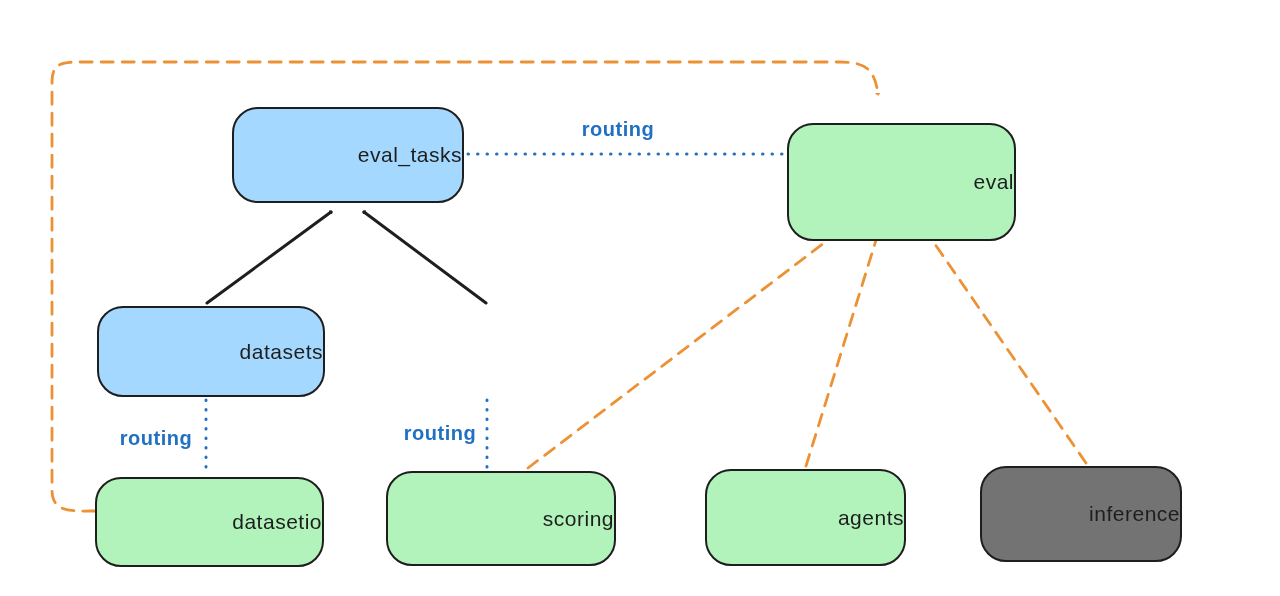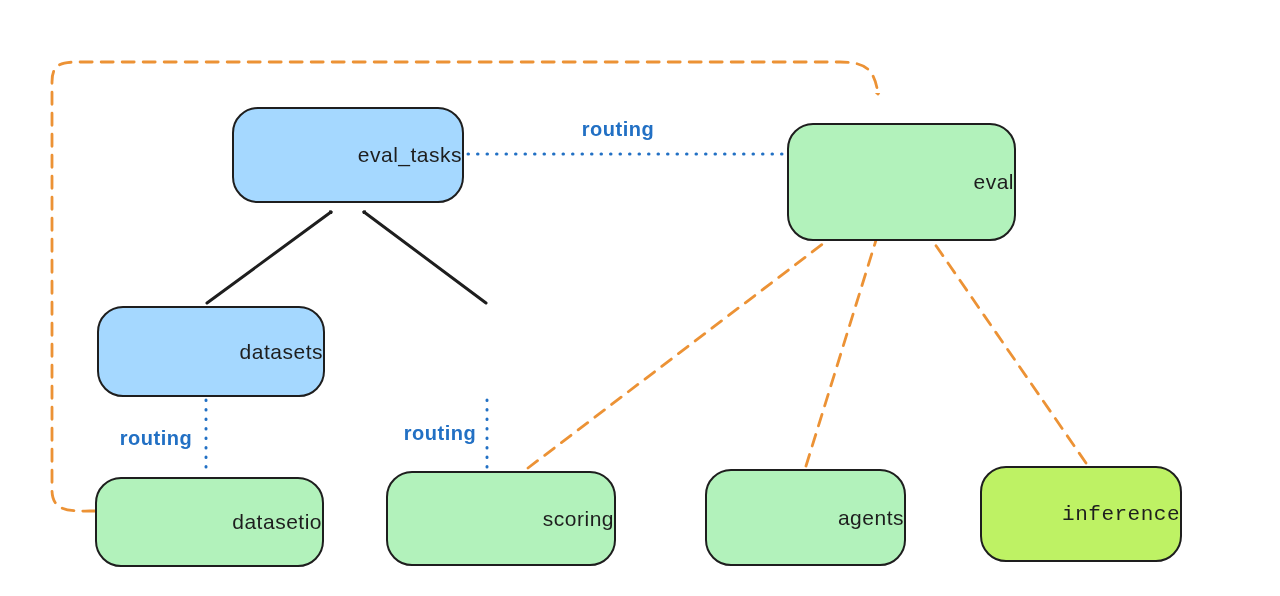--- a/index.html
+++ b/index.html
@@ -95,21 +95,21 @@
   </div>
   <div class="node n-datasetio" style="background-color: rgb(178, 242, 187);">
     <span>datasetio</span>
   </div>
   <div class="node n-scoring" style="background-color: rgb(178, 242, 187);">
     <span>scoring</span>
   </div>
   <div class="node n-agents" style="background-color: rgb(178, 242, 187);">
     <span>agents</span>
   </div>
-  <div class="node n-inference" style="background-color: #bef264; font-family: Liberation Mono, monospace;">
+  <div class="node n-inference" style="background-color: #737373;">
     <span>inference</span>
   </div>
 
   <div class="edge-label lbl-routing-top" style="color: rgb(34, 112, 196);">routing</div>
   <div class="edge-label lbl-routing-left" style="color: rgb(34, 112, 196);">routing</div>
   <div class="edge-label lbl-routing-mid" style="color: rgb(34, 112, 196);">routing</div>
 
 </div>
 
 </body></html>

